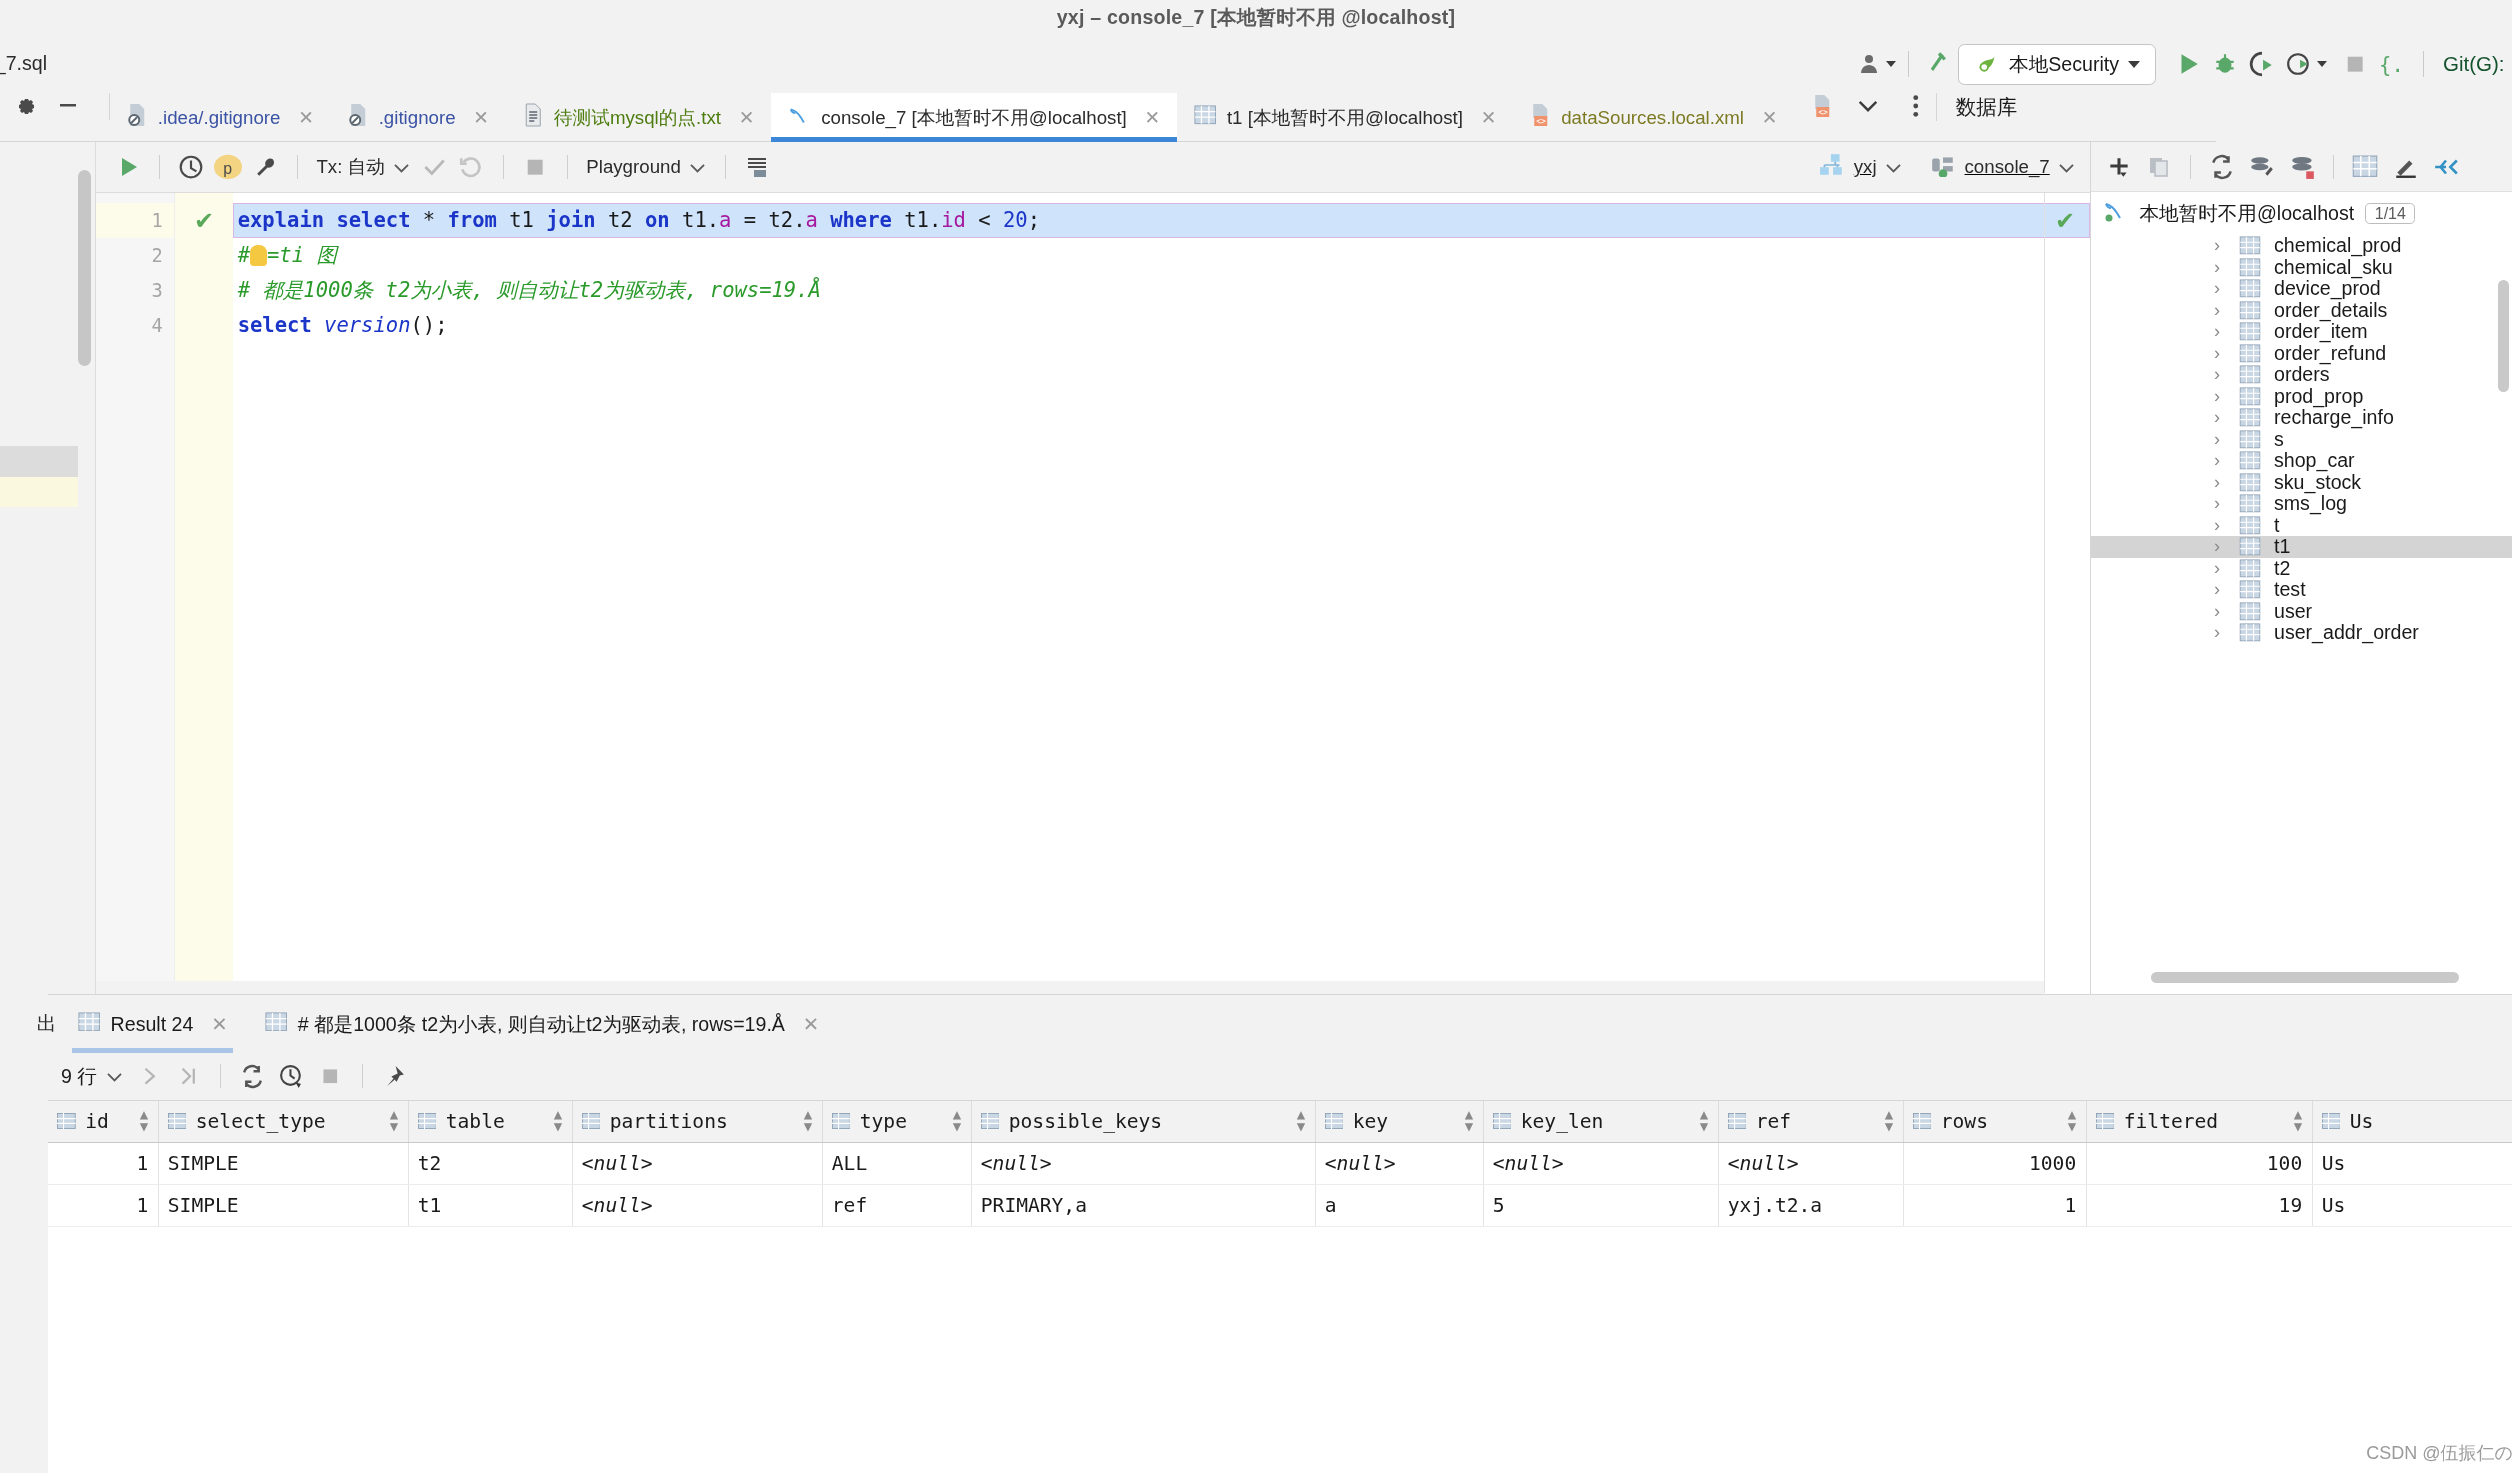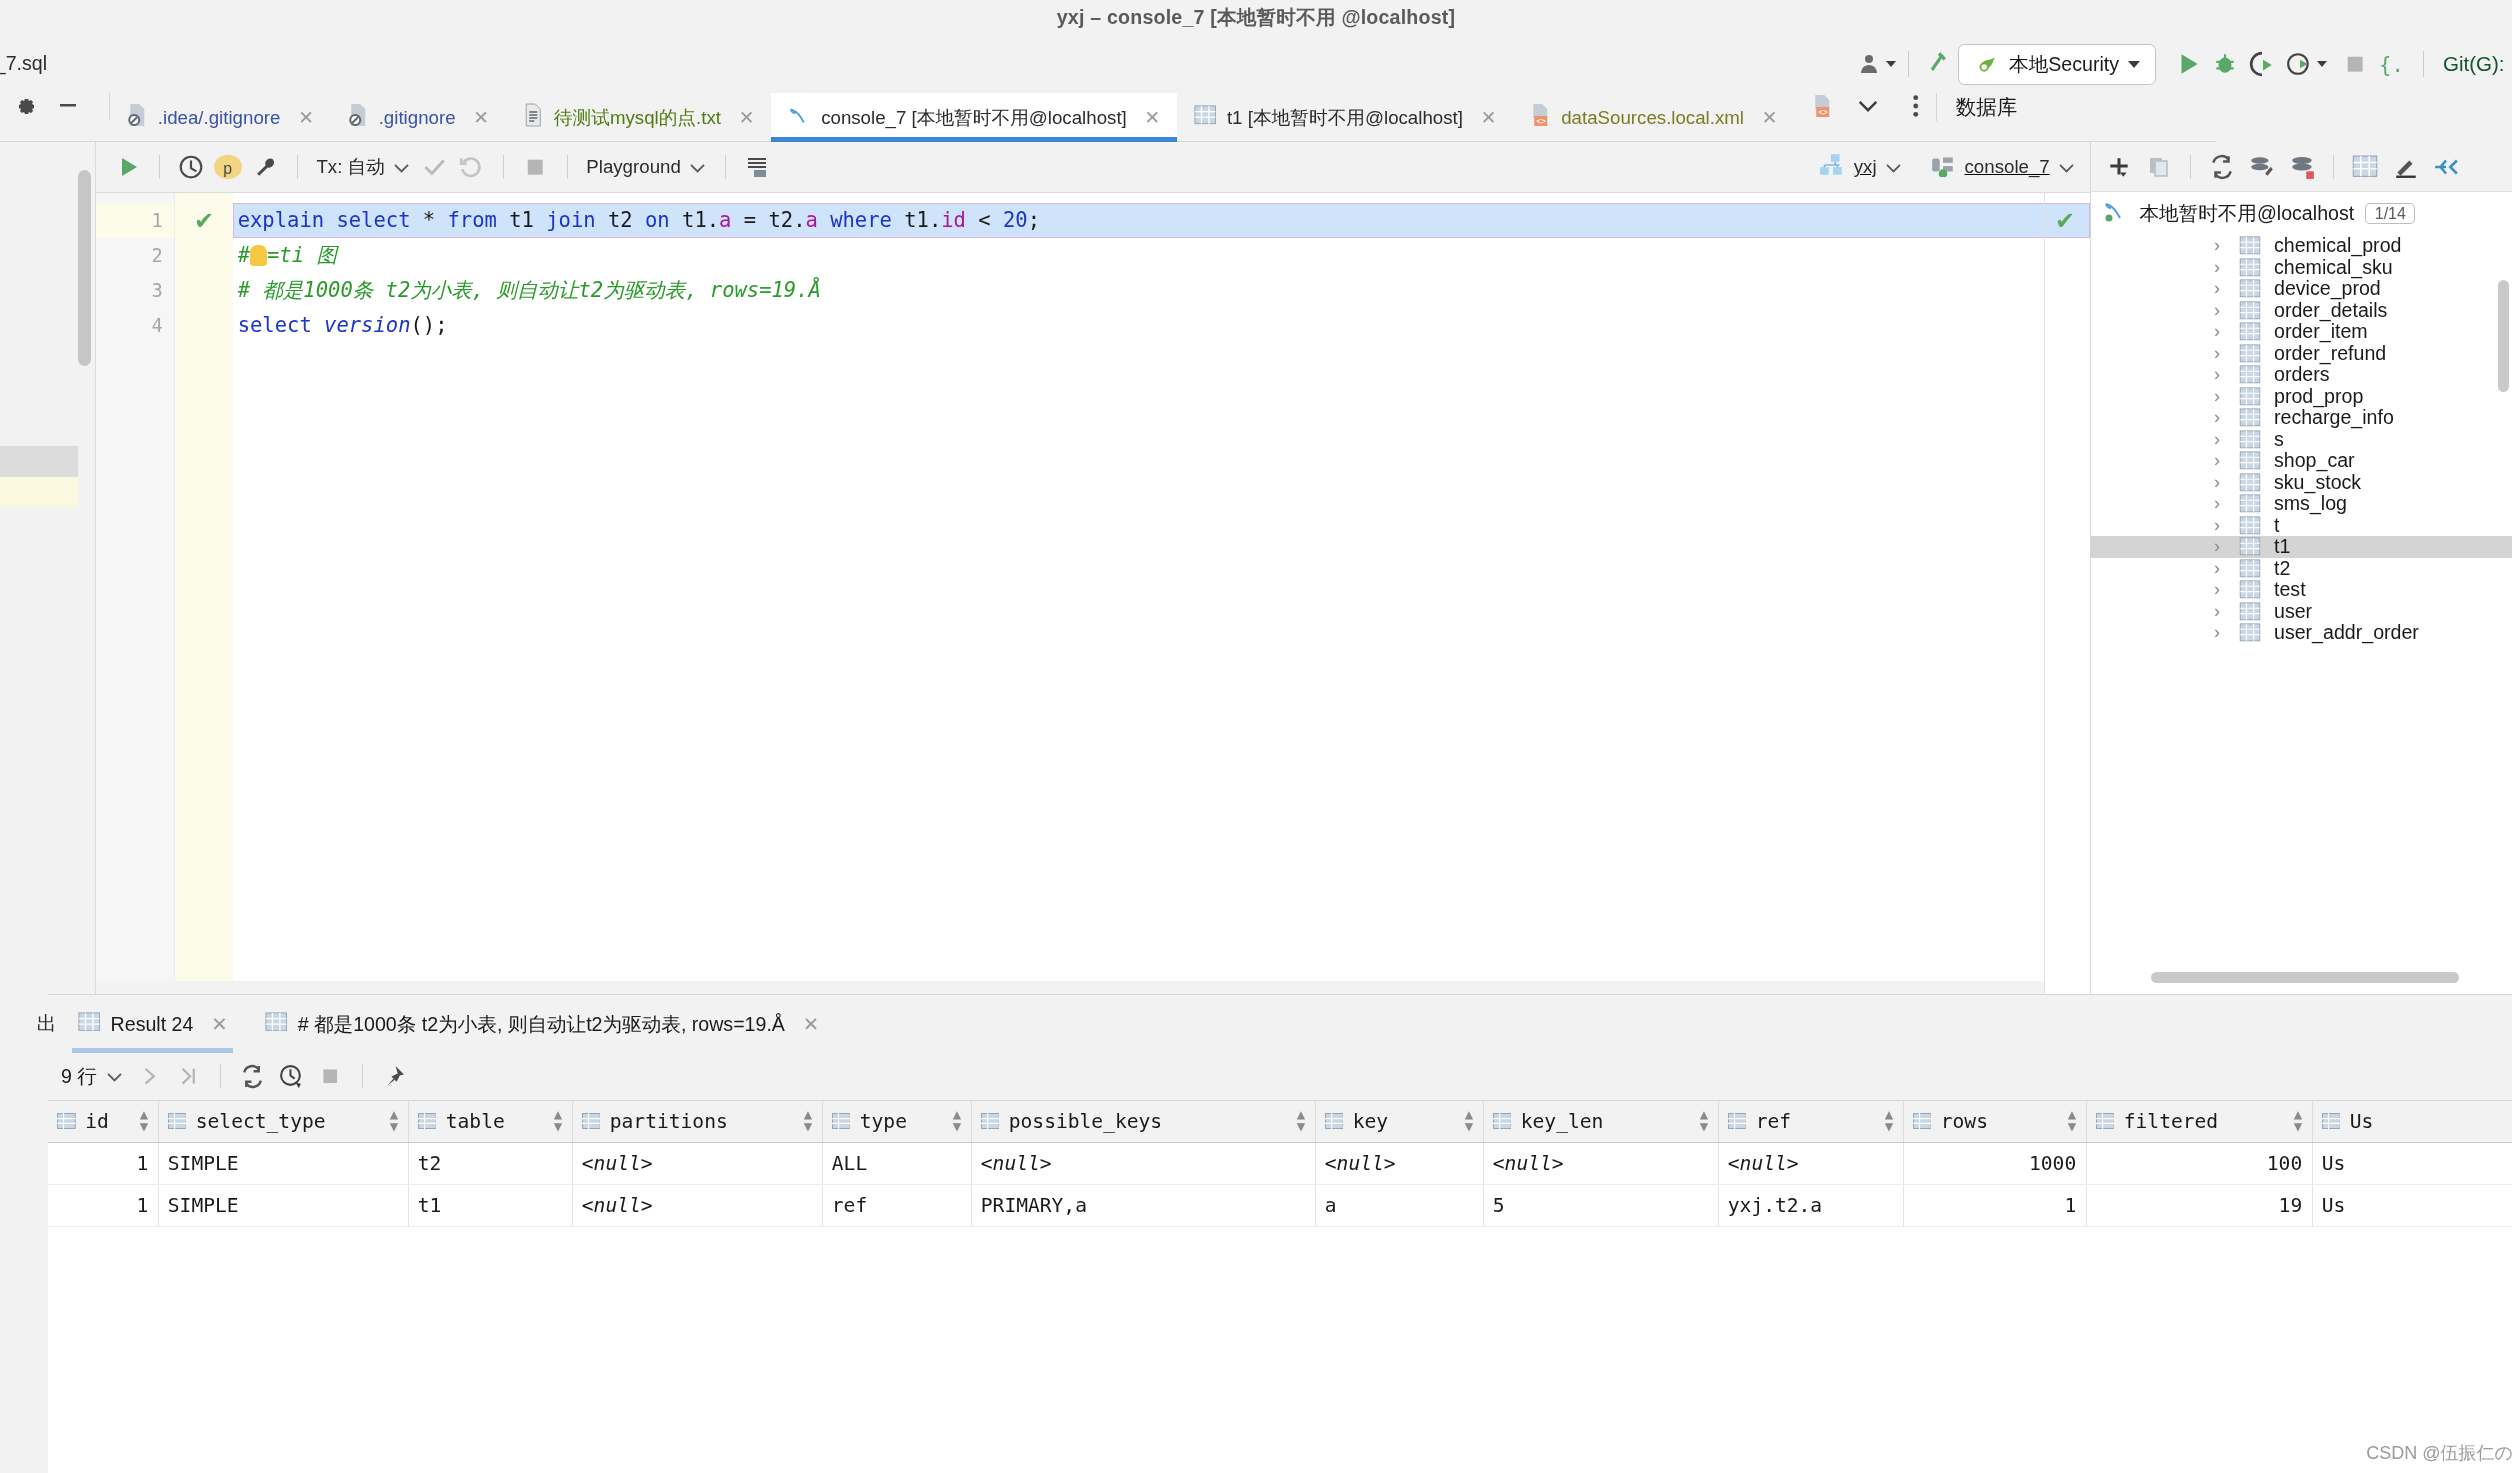--- a/index.html
+++ b/index.html
@@ -77,21 +77,21 @@
   .gutter { width:79px; background:#f6f6f6; padding-top:10.3px; border-right:0.9px solid #ededed;}
   .gutter .ln { height:35px; line-height:35px; text-align:right; padding-right:11.2px;
                 font-family:"DejaVu Sans Mono", monospace; font-size:18.7px; color:#a6a6a6;}
   .gutter .ln:first-child { background:#fdfceb; }
   .checkcol { width:58px; background:#fdfceb; padding-top:10.3px;}
   .checkcol .okmark { height:35px; line-height:35px; text-align:center; font-size:24px; color:#5aa85a; }
   .codelines { flex:1; padding-top:10.3px; position:relative; }
   .cline { height:35px; line-height:35px; font-family:"DejaVu Sans Mono", monospace;
            font-size:20.5px; white-space:pre; padding-left:4.7px;}
   .cline.sel { background:#cfe3fb; outline:1.9px solid #d8b6e8; outline-offset:-1.9px; }
-  .k { color:#1a35c8; font-weight:normal; }
+  .k { color:#1a35c8; font-weight:bold; }
   .plain { color:#1a1a1a; }
   .field { color:#a5189f; }
   .num { color:#1a35c8; }
   .cmt { color:#2a9a2a; font-style:italic; }
   .fn { color:#1a35c8; font-style:italic; }
   .bulb { display:inline-block; width:17px; height:20.5px; background:#f5c842; border-radius:7.5px 7.5px 3.7px 3.7px; vertical-align:-3.7px; }
   .gvsplit { position:absolute; left:2044px; top:51px; width:0.9px; height:800px; background:#e0e0e0;}
   .editor-rightcheck { position:absolute; right:15px; top:65px; font-size:24px; color:#5aa85a;}
   .bottomscroll { position:absolute; left:96px; bottom:0; width:1948px; height:13px; background:#f2f2f2;}
 

